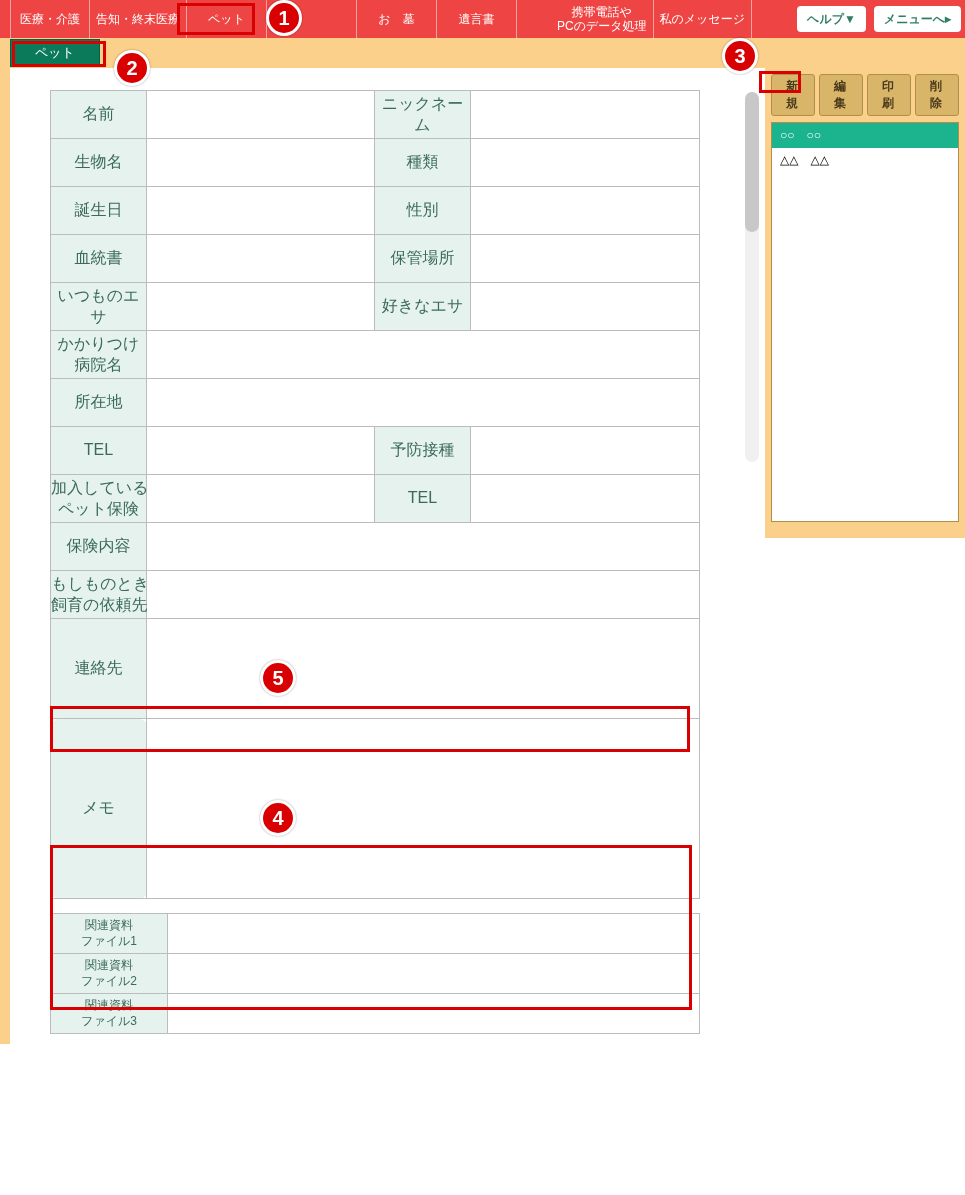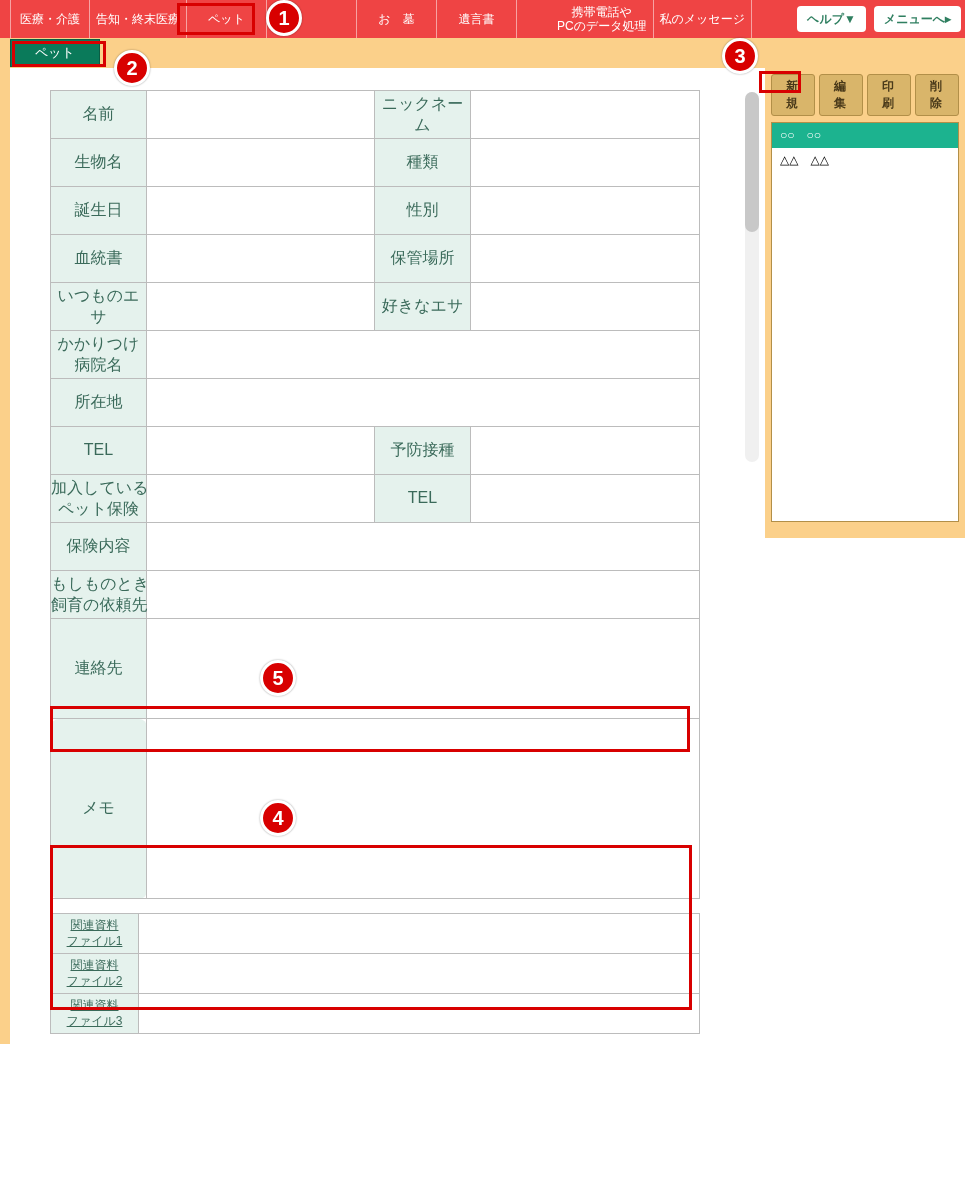--- a/index.html
+++ b/index.html
@@ -159,21 +159,21 @@
     width: 650px;
     margin-top: 14px;
   }
   .file-table td {
     border: 1px solid #bcbcbc;
     height: 40px;
     font-size: 12px;
     color: #3a6a5a;
     text-align: center;
   }
-  .file-table td.label { background: #e5f2ed; width: 88px; line-height:1.3;text-decoration:underline; }
+  .file-table td.label { background: #e5f2ed; width: 117px; line-height:1.3; }
   .file-table td.value { background: #fff; }
 
   
   .callout {
     position: absolute;
     width: 36px;
     height: 36px;
     background: #d80000;
     color: #fff;
     border-radius: 50%;

